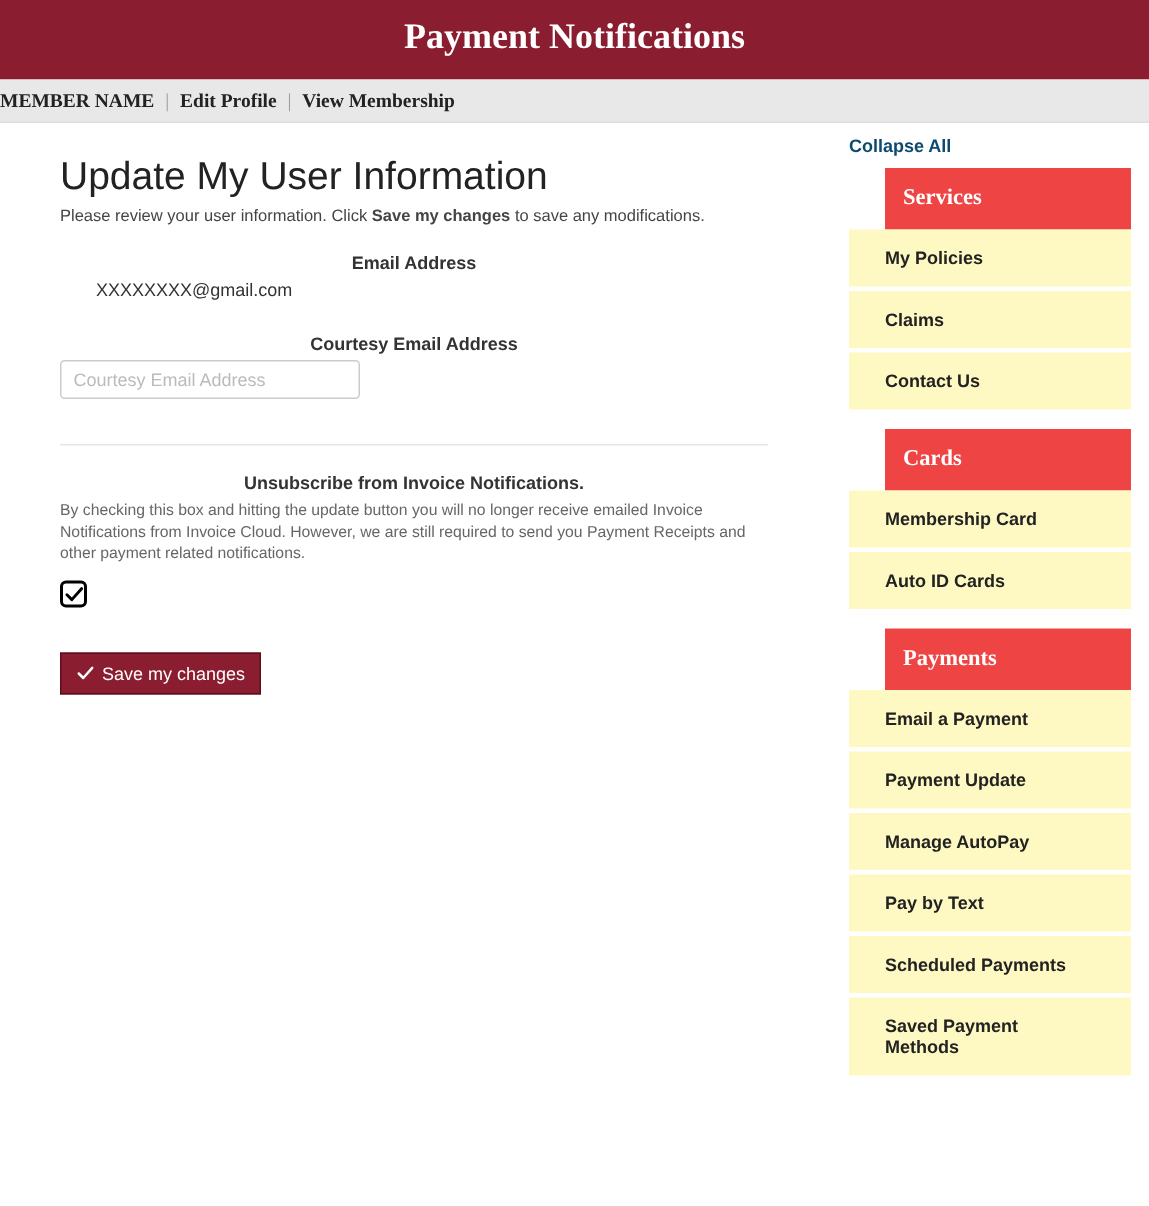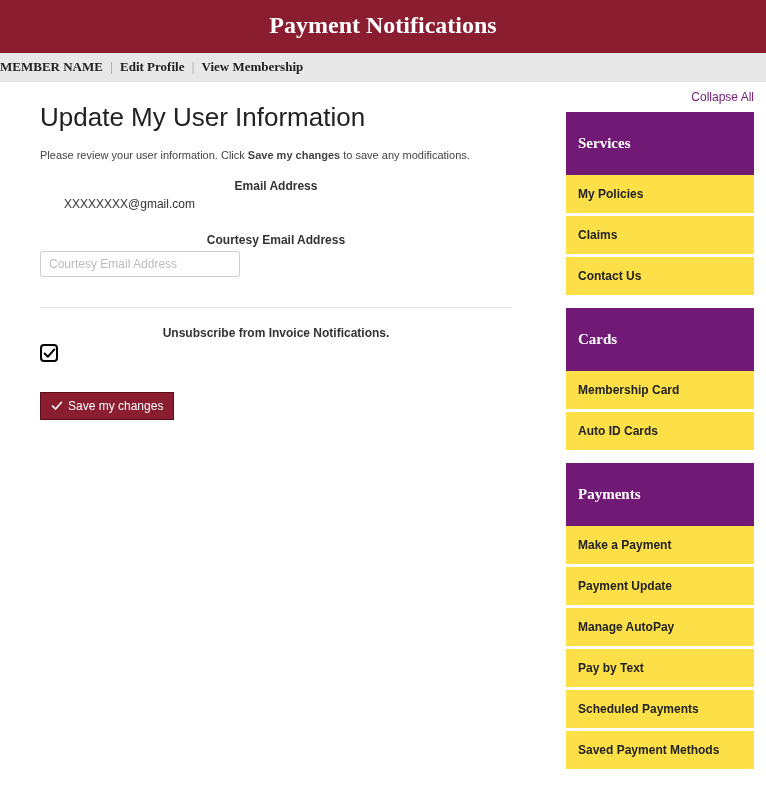--- a/index.html
+++ b/index.html
@@ -45,21 +45,21 @@
     color: #444;
     line-height: 1.5;
     margin-top: 6px;
     margin-bottom: 26px;
   }
   .intro a { color: #8a1d2f; text-decoration: none; cursor: pointer;}
   h2.page-heading {
     font-size: 26px;
     font-weight: normal;
     color: #222;
-    margin-bottom: 16px;
+    margin-bottom: 5px;
   }
   .instruction {
     font-size: 11px;
     color: #444;
     margin-bottom: 18px;
   }
   .instruction .bold { font-weight: bold; }
   .field-label {
     font-size: 12px;
     font-weight: bold;
@@ -126,41 +126,41 @@
     gap: 5px;
   }
   .save-btn svg { width: 12px; height: 12px; }
 
   .right-col {
     width: 200px;
     padding: 8px 12px 20px 0;
     margin-left:auto;
   }
   .collapse-all {
-    text-align: right;
-    font-size: 12px;
-    font-weight: normal;
-    color: #701a75;
+    font-size: 12px;
+    font-weight: bold;
+    color: #0c4a6e;
     margin-bottom: 8px;
     cursor: pointer;
   }
   .side-section-header {
-    background: #701a75;
+    background: #ef4444;
     color: #fff;
     font-weight: bold;
     font-size: 15px;
-    padding: 23px 12px;
+    padding: 12px 12px;
     font-family: Georgia, 'Times New Roman', serif;
+    margin-left: 24px;
   }
   .side-item {
-    background: #fde047;
+    background: #fef9c3;
     color: #222;
     font-size: 12px;
     font-weight: bold;
-    padding: 12px 12px;
+    padding: 12px 24px;
     border-bottom: 3px solid #fff;
     cursor: pointer;
   }
   .side-group { margin-bottom: 10px; }
 </style>
 </head>
 <body>
 
 <div class="header-bar">
   <span>Payment Notifications</span>
@@ -188,20 +188,21 @@
     <div class="field-value">XXXXXXXX@gmail.com</div>
 
     <div class="courtesy-block">
       <label class="field-label">Courtesy Email Address</label>
       <input type="text" class="text-input" placeholder="Courtesy Email Address" style="">
     </div>
 
     <hr class="divider">
 
     <div class="unsub-title">Unsubscribe from Invoice Notifications.</div>
+    <div class="unsub-desc">By checking this box and hitting the update button you will no longer receive emailed Invoice Notifications from Invoice Cloud. However, we are still required to send you Payment Receipts and other payment related notifications.</div>
 
     <div class="checkbox">
       <svg viewBox="0 0 16 16">
           <path d="M2 8 L6 12 L14 3" stroke="#000" stroke-width="2.4" fill="none" stroke-linecap="round" stroke-linejoin="round"></path>
         </svg>
     </div>
 
     <div>
       <button class="save-btn">
         <svg viewBox="0 0 16 16">
@@ -222,21 +223,21 @@
           <div class="side-item">Claims</div>
           <div class="side-item">Contact Us</div>
         </div>
         <div class="side-group">
           <div class="side-section-header">Cards</div>
           <div class="side-item">Membership Card</div>
           <div class="side-item">Auto ID Cards</div>
         </div>
         <div class="side-group">
           <div class="side-section-header">Payments</div>
-          <div class="side-item">Make a Payment</div>
+          <div class="side-item">Email a Payment</div>
           <div class="side-item">Payment Update</div>
           <div class="side-item">Manage AutoPay</div>
           <div class="side-item">Pay by Text</div>
           <div class="side-item">Scheduled Payments</div>
           <div class="side-item">Saved Payment Methods</div>
         </div>
       </div>
   </div>
 </div>
 

